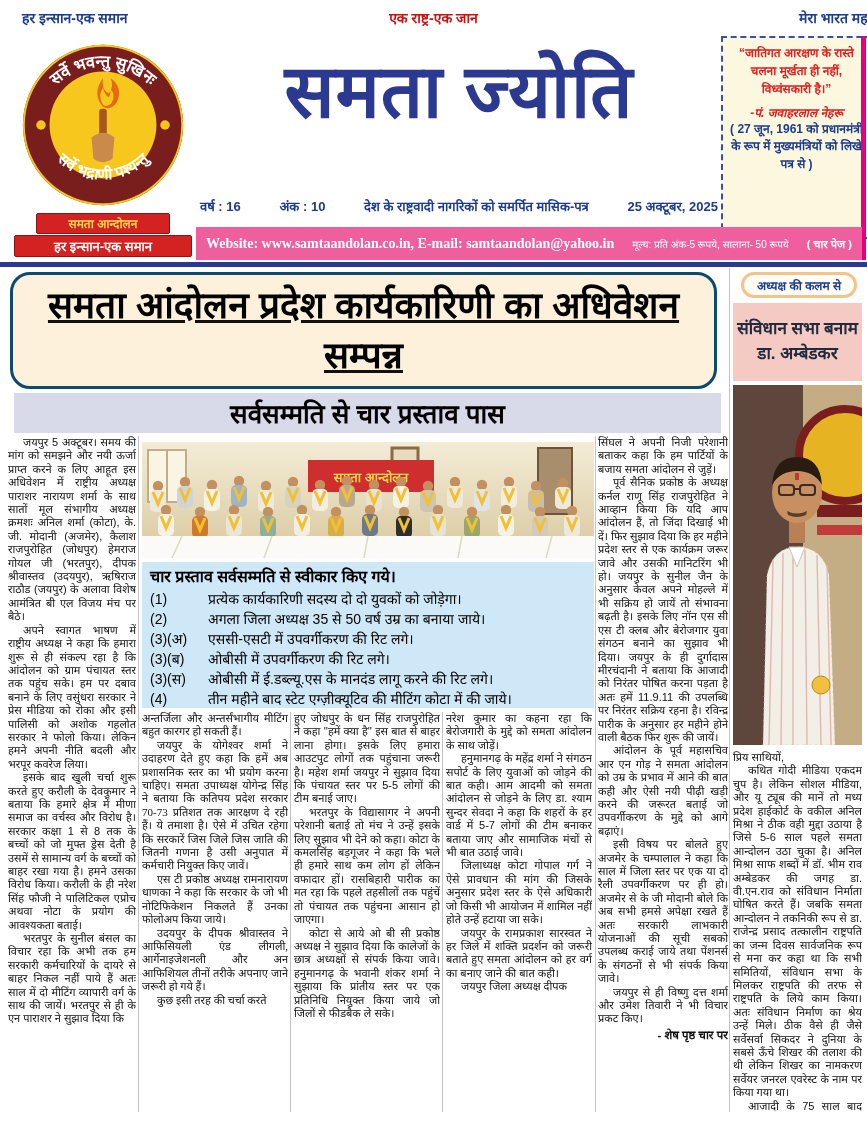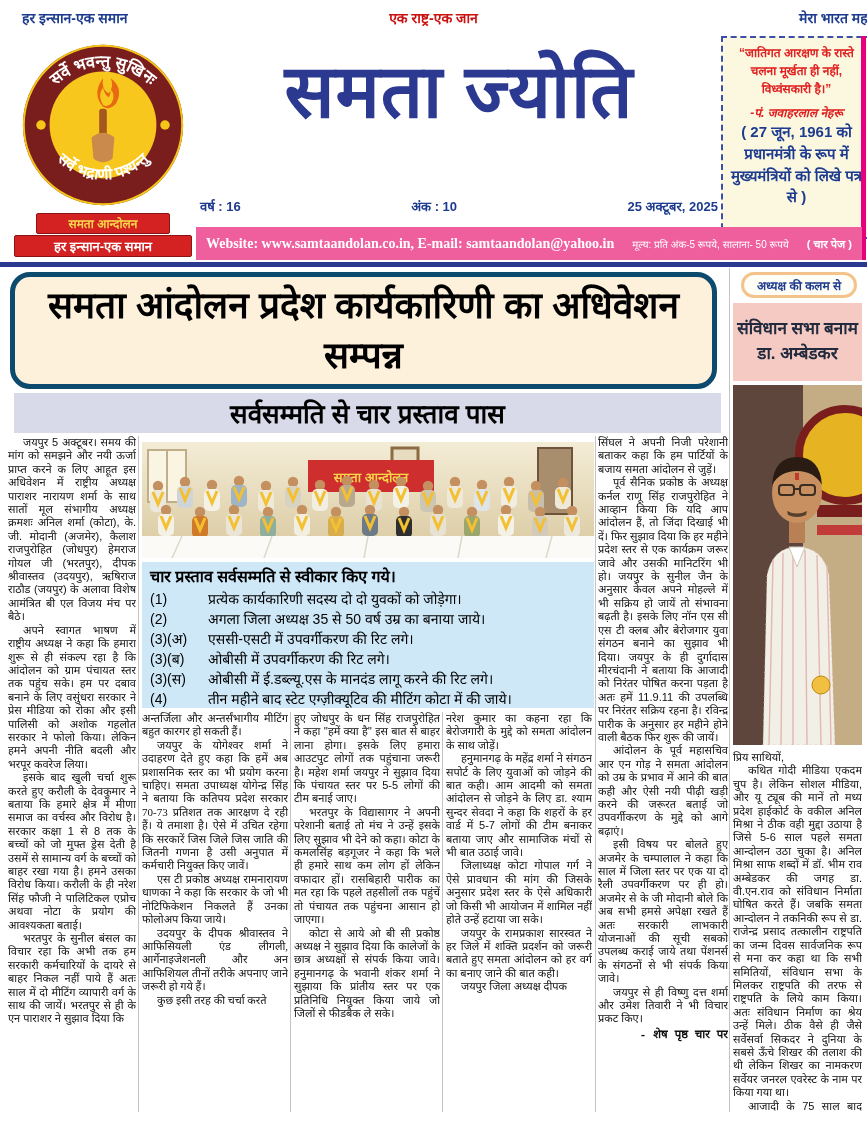--- a/index.html
+++ b/index.html
@@ -17,32 +17,32 @@
   
   .logo-wrap{left:8px;top:42px;width:190px;height:214px;text-align:center;}
   .logo-band{margin:1px auto 0;background:#d42222;color:#fff;font-weight:bold;border-radius:2px;}
   .band1{width:132px;font-size:12px;color:#f7d64a;padding:1px 0;border:1px solid #8c1414;}
   .band2{width:176px;font-size:13px;padding:1px 0;border:1px solid #8c1414;}
   
   .quote-box{left:721px;top:36px;width:137px;height:187px;background:#fcf8e0;
              border:2px dashed #3a50a8;padding:6px 5px;text-align:center;}
   .quote-box .q{color:#e02020;font-weight:bold;font-size:12px;line-height:1.5;}
   .quote-box .qa{color:#e02020;font-weight:bold;font-style:italic;font-size:12px;margin-top:6px;}
-  .quote-box .qn{color:#1d3b8f;font-weight:bold;font-size:15px;line-height:1.45;}
+  .quote-box .qn{color:#1d3b8f;font-weight:bold;font-size:12px;line-height:1.45;}
   .pink-edge{left:861px;top:36px;width:5px;height:224px;background:#e6007e;}
   
   .contact-bar{left:196px;top:227px;width:666px;height:33px;background:#ef5f9e;color:#fff;
                display:flex;align-items:center;justify-content:space-between;padding:0 10px;box-sizing:border-box;}
   .contact-main{font-family:"Liberation Serif","DejaVu Serif",serif;font-weight:bold;font-size:14px;}
   .contact-price{font-size:10px;font-weight:normal;}
   .contact-pages{font-size:11px;font-weight:bold;}
   .navy-rule{left:0;top:262px;width:867px;height:5px;background:#2b3990;}
   
-  .headline-box{left:10px;top:272px;width:707px;height:117px;background:#fdf1dc;border:5px solid #0c4a6e;
-                border-radius:20px;box-sizing:border-box;display:flex;align-items:center;justify-content:center;}
+  .headline-box{left:10px;top:272px;width:707px;height:117px;background:#fdf1dc;border:3px solid #0c4a6e;
+                border-radius:20px;box-sizing:border-box;display:flex;align-items:center;justify-content:center;text-decoration:underline;}
   .headline-box h1{margin:0;font-size:37px;line-height:1.35;text-align:center;color:#000;font-weight:bold;}
   .subhead-bar{left:14px;top:393px;width:707px;height:40px;background:#d9dae9;display:flex;
                align-items:center;justify-content:center;font-size:26px;font-weight:bold;color:#000;}
   
   .kicker{left:741px;top:272px;width:116px;height:26px;border:3px solid #f4c38c;border-radius:15px;
           background:#fffef6;box-sizing:border-box;display:flex;align-items:center;justify-content:center;
           font-size:12px;font-weight:bold;color:#1d3b8f;}
   .side-title{left:733px;top:303px;width:129px;height:78px;background:#f4cac2;display:flex;align-items:center;
               justify-content:center;text-align:center;font-size:17px;font-weight:bold;color:#222a3e;line-height:1.45;}
   .side-photo{left:733px;top:385px;width:129px;height:360px;}
@@ -59,21 +59,21 @@
   .col5{left:598px;top:436px;width:130px;height:676px;}
   .vsep{width:1px;background:#c4c4c4;}
   
   .group-photo{left:142px;top:442px;width:452px;height:116px;}
   
   .blue-box{left:142px;top:562px;width:452px;height:146px;background:#cfe8f8;box-sizing:border-box;
             padding:3px 8px 0 8px;}
   .blue-box .bb-head{font-size:16px;font-weight:bold;color:#000;margin-bottom:2px;}
   .bb-row{display:flex;font-size:14px;color:#000;line-height:20px;}
   .bb-num{width:58px;flex:none;}
-  .cont-note{text-align:right;font-weight:bold;font-size:11.5px;margin-top:2px;font-family:Liberation Mono, monospace;}
+  .cont-note{text-align:right;font-weight:bold;font-size:11.5px;margin-top:2px;}
 </style>
 </head>
 <body>
 
 <div class="page">
 
   <div class="abs slogan" style="left:22px;">हर इन्सान-एक समान</div>
   <div class="abs slogan center">एक राष्ट्र-एक जान</div>
   <div class="abs slogan" style="right:12px;">मेरा भारत महान</div>
 
@@ -101,20 +101,21 @@
       <path d="M90 66 q-6 -10 0 -18 q2 8 6 10 q3 -5 1 -10 q7 8 2 16 q-4 5 -9 2z" fill="#f7c71e"></path>
     </svg>
     <div class="logo-band band1">समता आन्दोलन</div>
     <div class="logo-band band2">हर इन्सान-एक समान</div>
   </div>
 
   <div class="abs mast-title">समता ज्योति</div>
   <div class="abs info-row">
     <span>वर्ष : 16</span>
     <span>अंक : 10</span>
+    <span>देश के राष्ट्रवादी नागरिकों को समर्पित मासिक-पत्र</span>
     <span>25 अक्टूबर, 2025</span>
   </div>
 
   <div class="abs quote-box">
     <div class="q">“जातिगत आरक्षण के रास्ते चलना मूर्खता ही नहीं, विध्वंसकारी है।”</div>
     <div class="qa">-पं. जवाहरलाल नेहरू</div>
     <div class="qn">( 27 जून, 1961 को प्रधानमंत्री के रूप में मुख्यमंत्रियों को लिखे पत्र से )</div>
   </div>
   <div class="abs pink-edge"></div>
 

